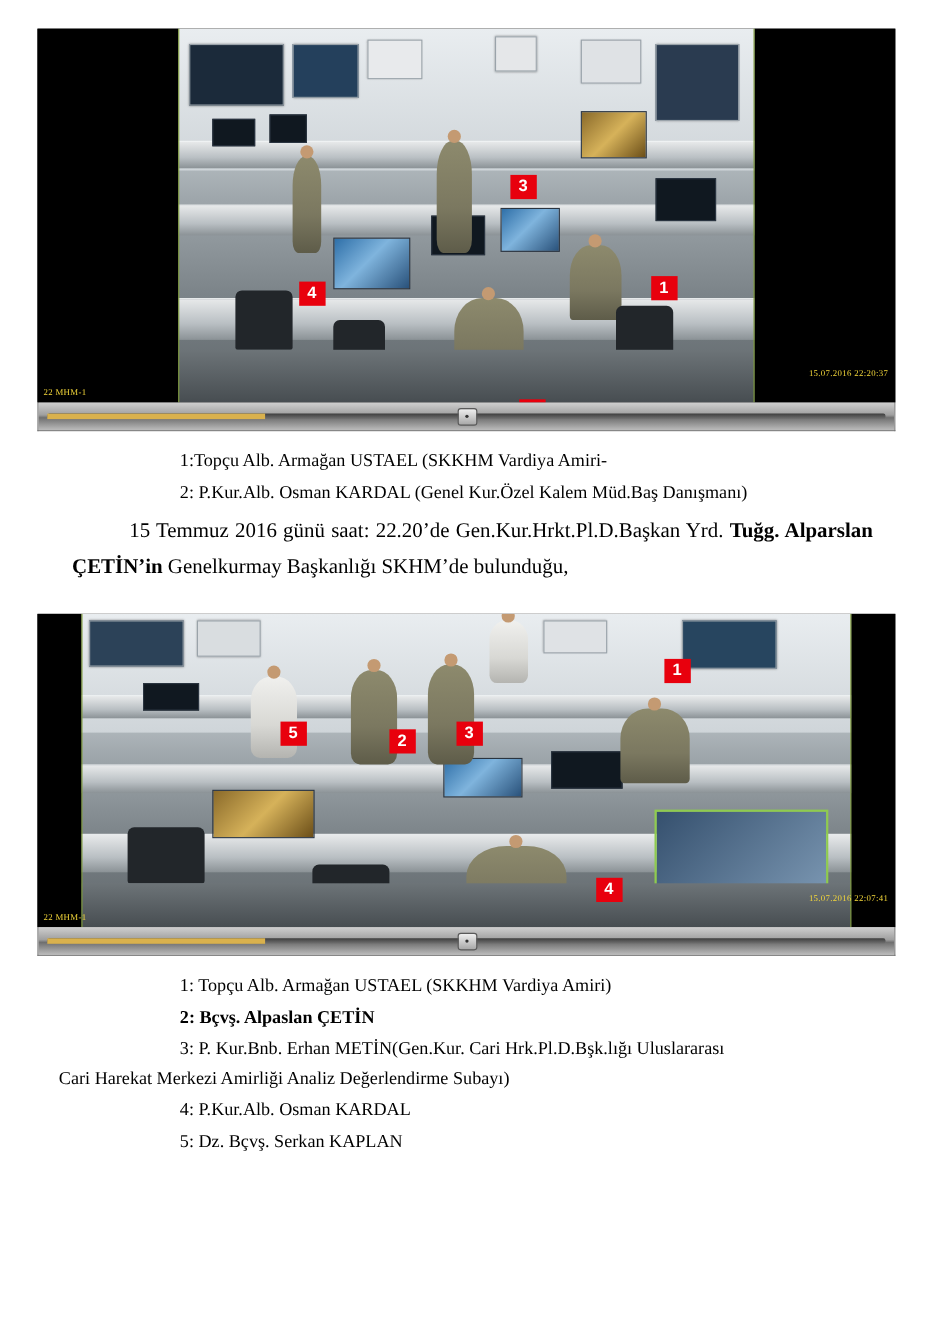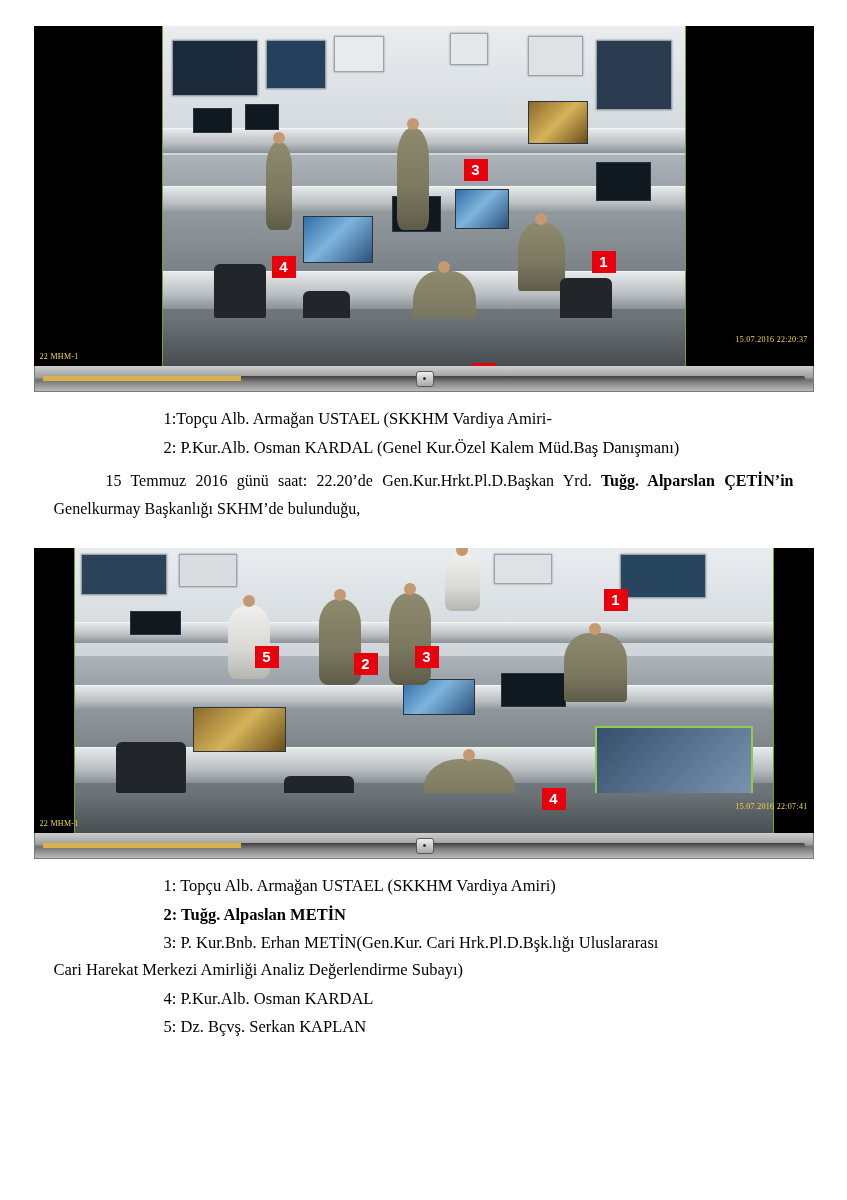--- a/index.html
+++ b/index.html
@@ -210,24 +210,24 @@
     width: 740px;
     font-size: 16.5px;
     line-height: 1.62;
   }
   .caption-line {
     margin: 0 0 2px 0;
     padding-left: 110px;
   }
   .caption-line.b { font-weight: bold; }
   .para {
-    margin: 6px 0 0 0;
+    margin: 6px 0 0 12px;
     text-align: justify;
     text-justify: inter-word;
-    font-size: 16px;
+    font-size: 19px;
     line-height: 1.7;
   }
   .para .indent { display: inline-block; width: 52px; }
   .para b { font-weight: bold; }
   .caption-block.second {
     width: 740px;
   }
   .caption-line.hang {
     padding-left: 110px;
     text-align: justify;
@@ -384,19 +384,19 @@
     <div class="player-bar">
       <div class="track">
         <div class="filled"></div>
       </div>
       <div class="knob"></div>
     </div>
   </div>
 
   <div class="caption-block second">
     <p class="caption-line">1: Topçu Alb. Armağan USTAEL (SKKHM Vardiya  Amiri)</p>
-    <p class="caption-line b">2: Tuğg. Alpaslan METİN</p>
+    <p class="caption-line b">2: Bçvş. Alpaslan ÇETİN</p>
     <p class="caption-line hang"><span>3: P. Kur.Bnb. Erhan METİN(Gen.Kur. Cari Hrk.Pl.D.Bşk.lığı Uluslararası</span><span class="cont">Cari Harekat Merkezi Amirliği Analiz Değerlendirme Subayı)</span></p>
     <p class="caption-line">4: P.Kur.Alb. Osman KARDAL</p>
     <p class="caption-line">5: Dz. Bçvş. Serkan KAPLAN</p>
   </div>
 
 </div>
 
 </body></html>

